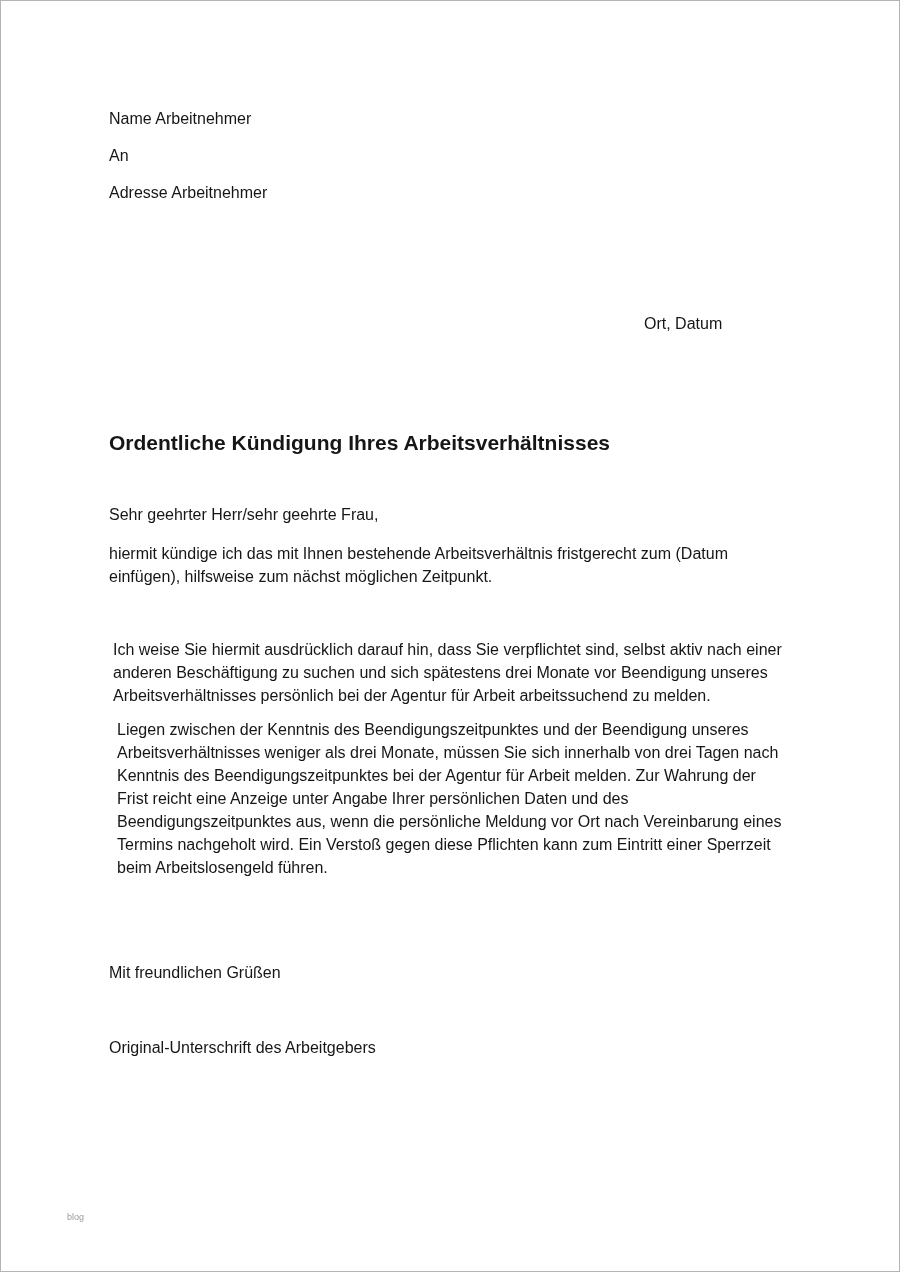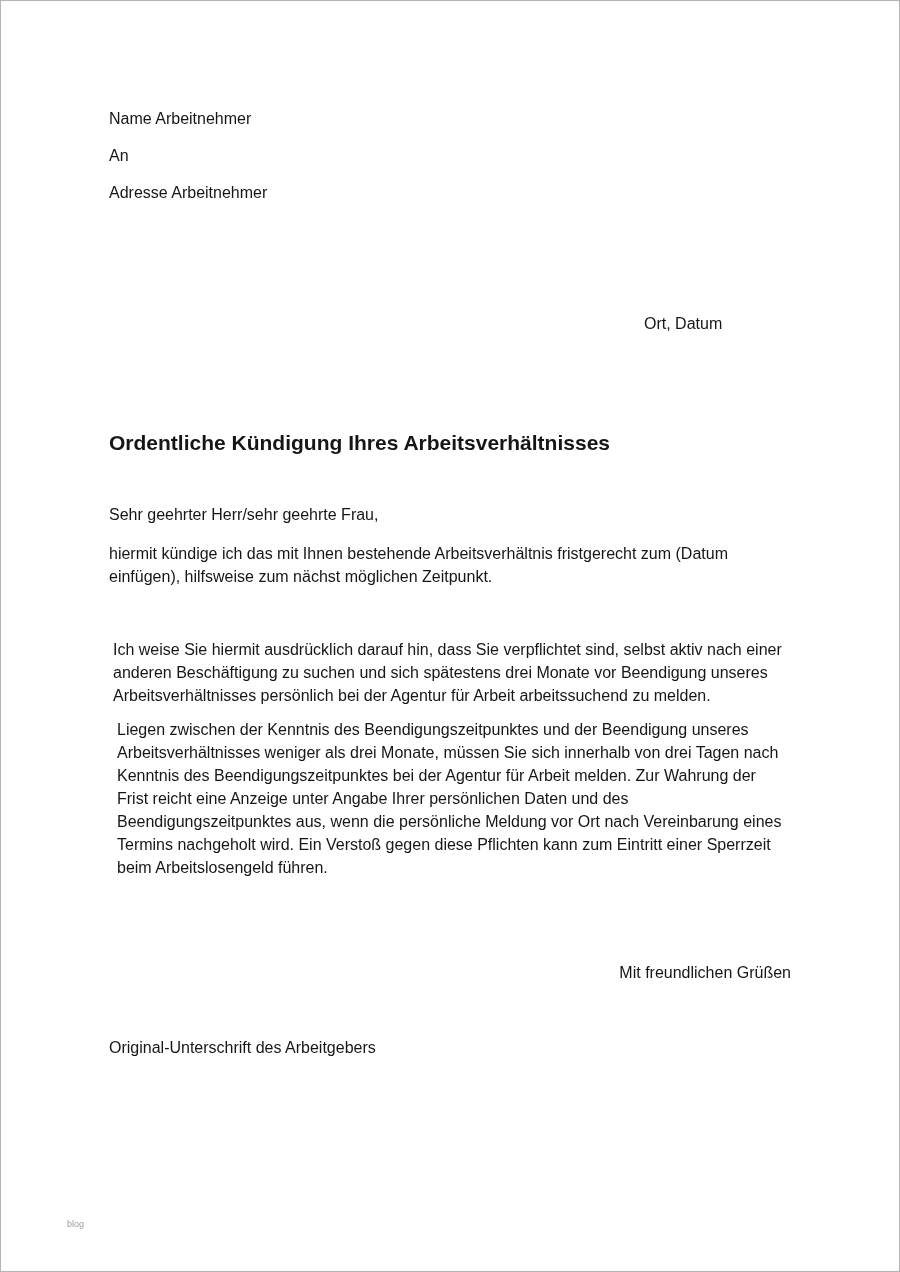--- a/index.html
+++ b/index.html
@@ -44,29 +44,28 @@
     margin: 16px 0 0 0;
   }
   .para-2 {
     margin: 50px 0 0 4px;
   }
   .para-3 {
     margin: 11px 0 0 8px;
   }
   .closing {
     margin: 82px 0 0 0;
-    text-align: right;
   }
   .signature {
     margin: 52px 0 0 0;
   }
   .watermark {
     position: absolute;
     left: 38px;
-    bottom: 42px;
+    bottom: 49px;
     font-size: 9px;
     line-height: 10px;
     color: #9a9a9a;
     padding-left: 28px;
   }
 </style>
 </head>
 <body>
 
 <div class="page">

